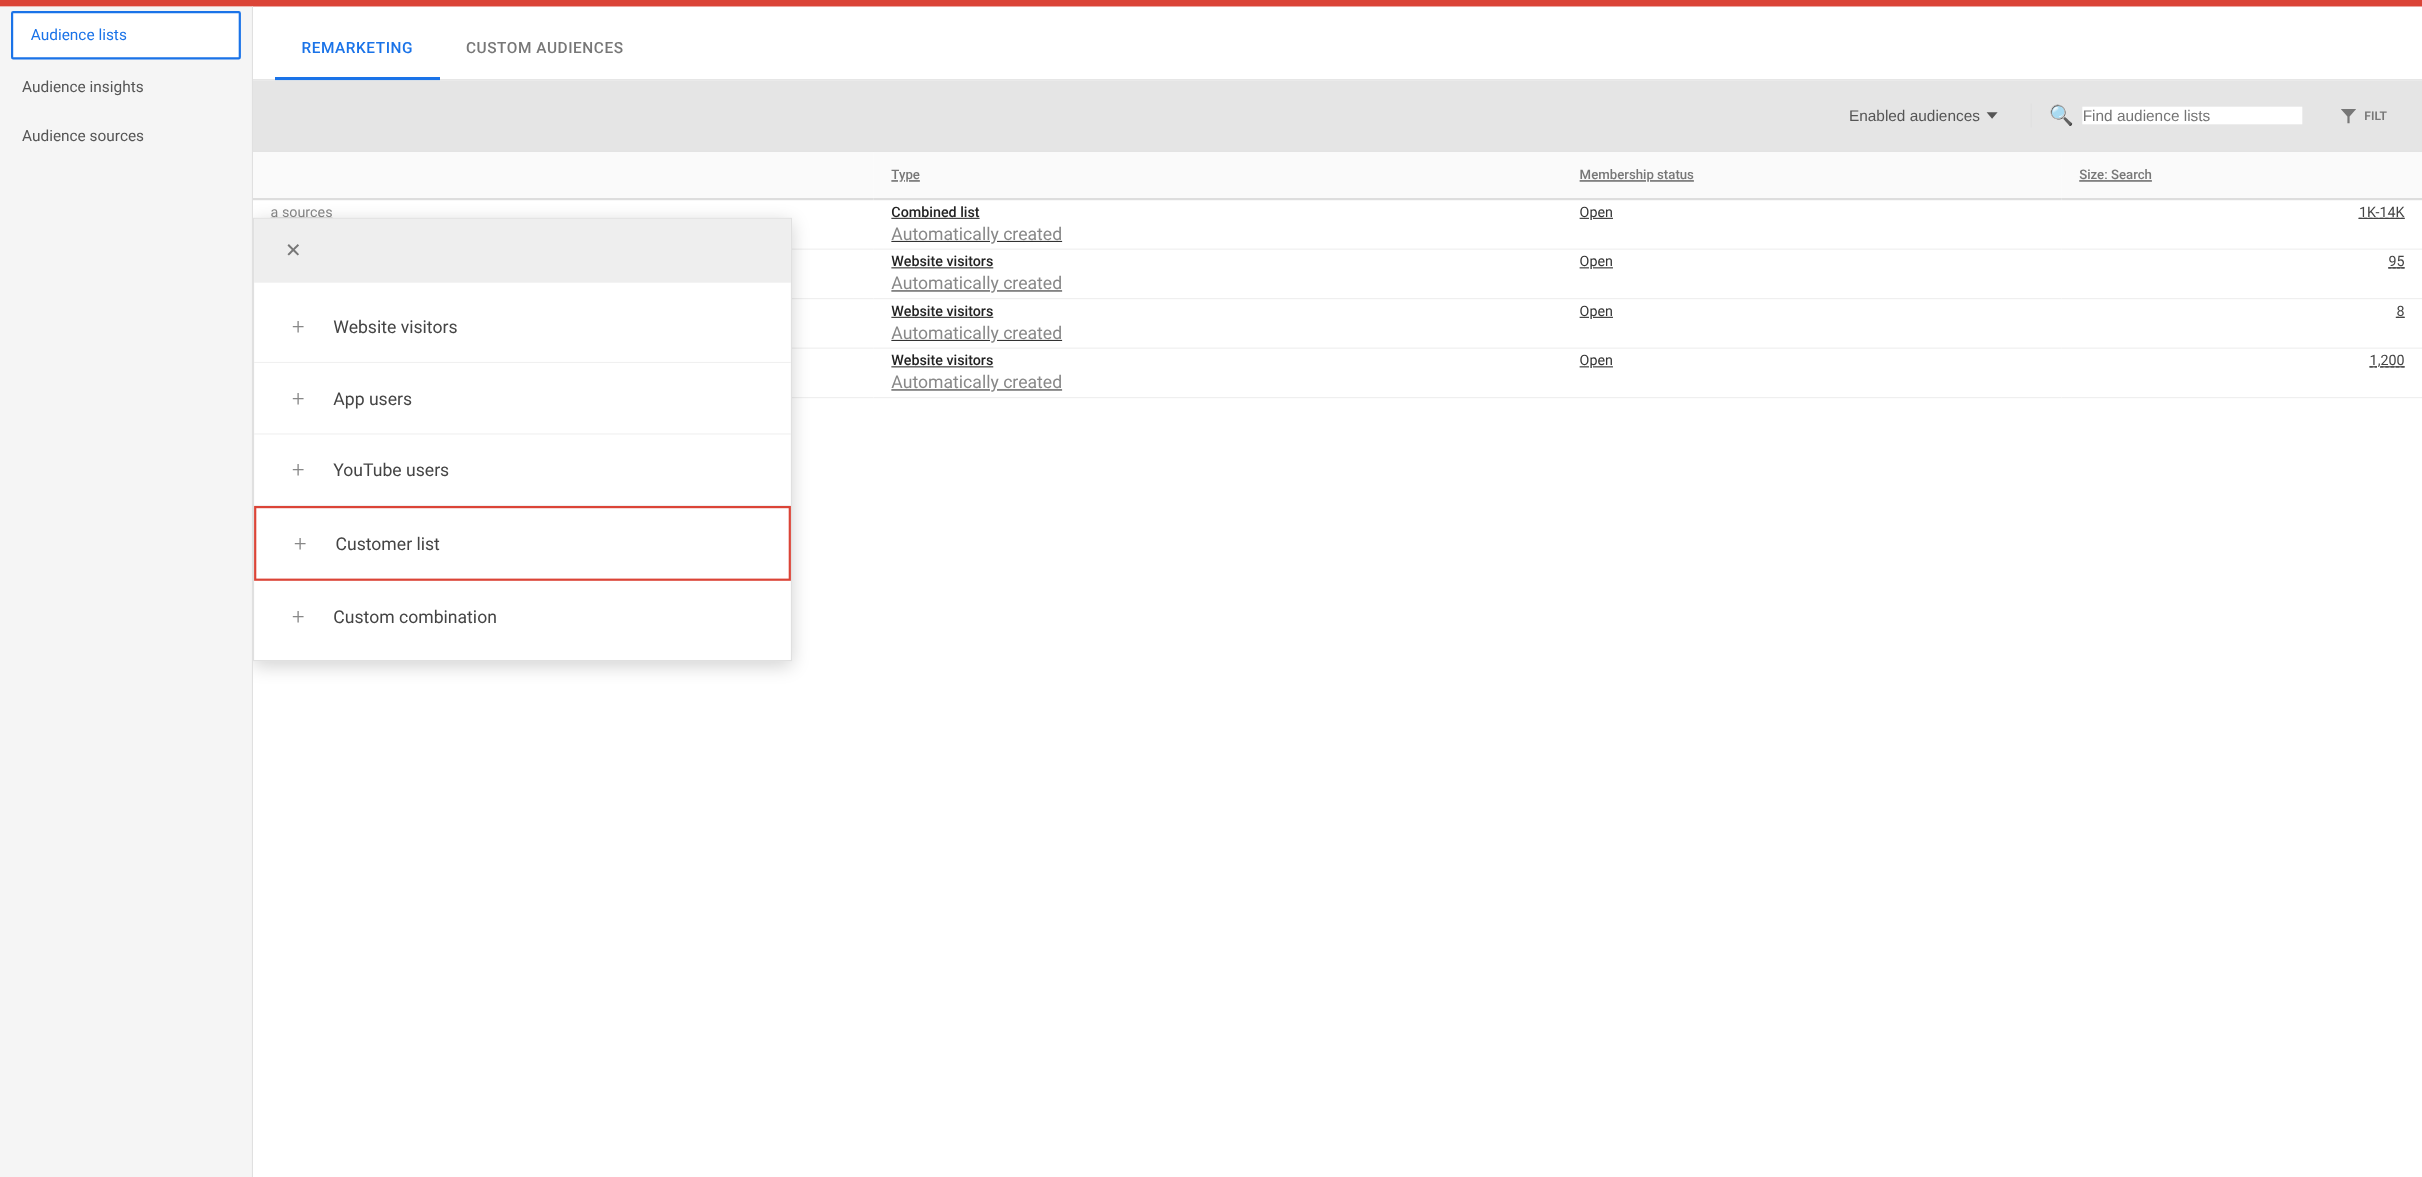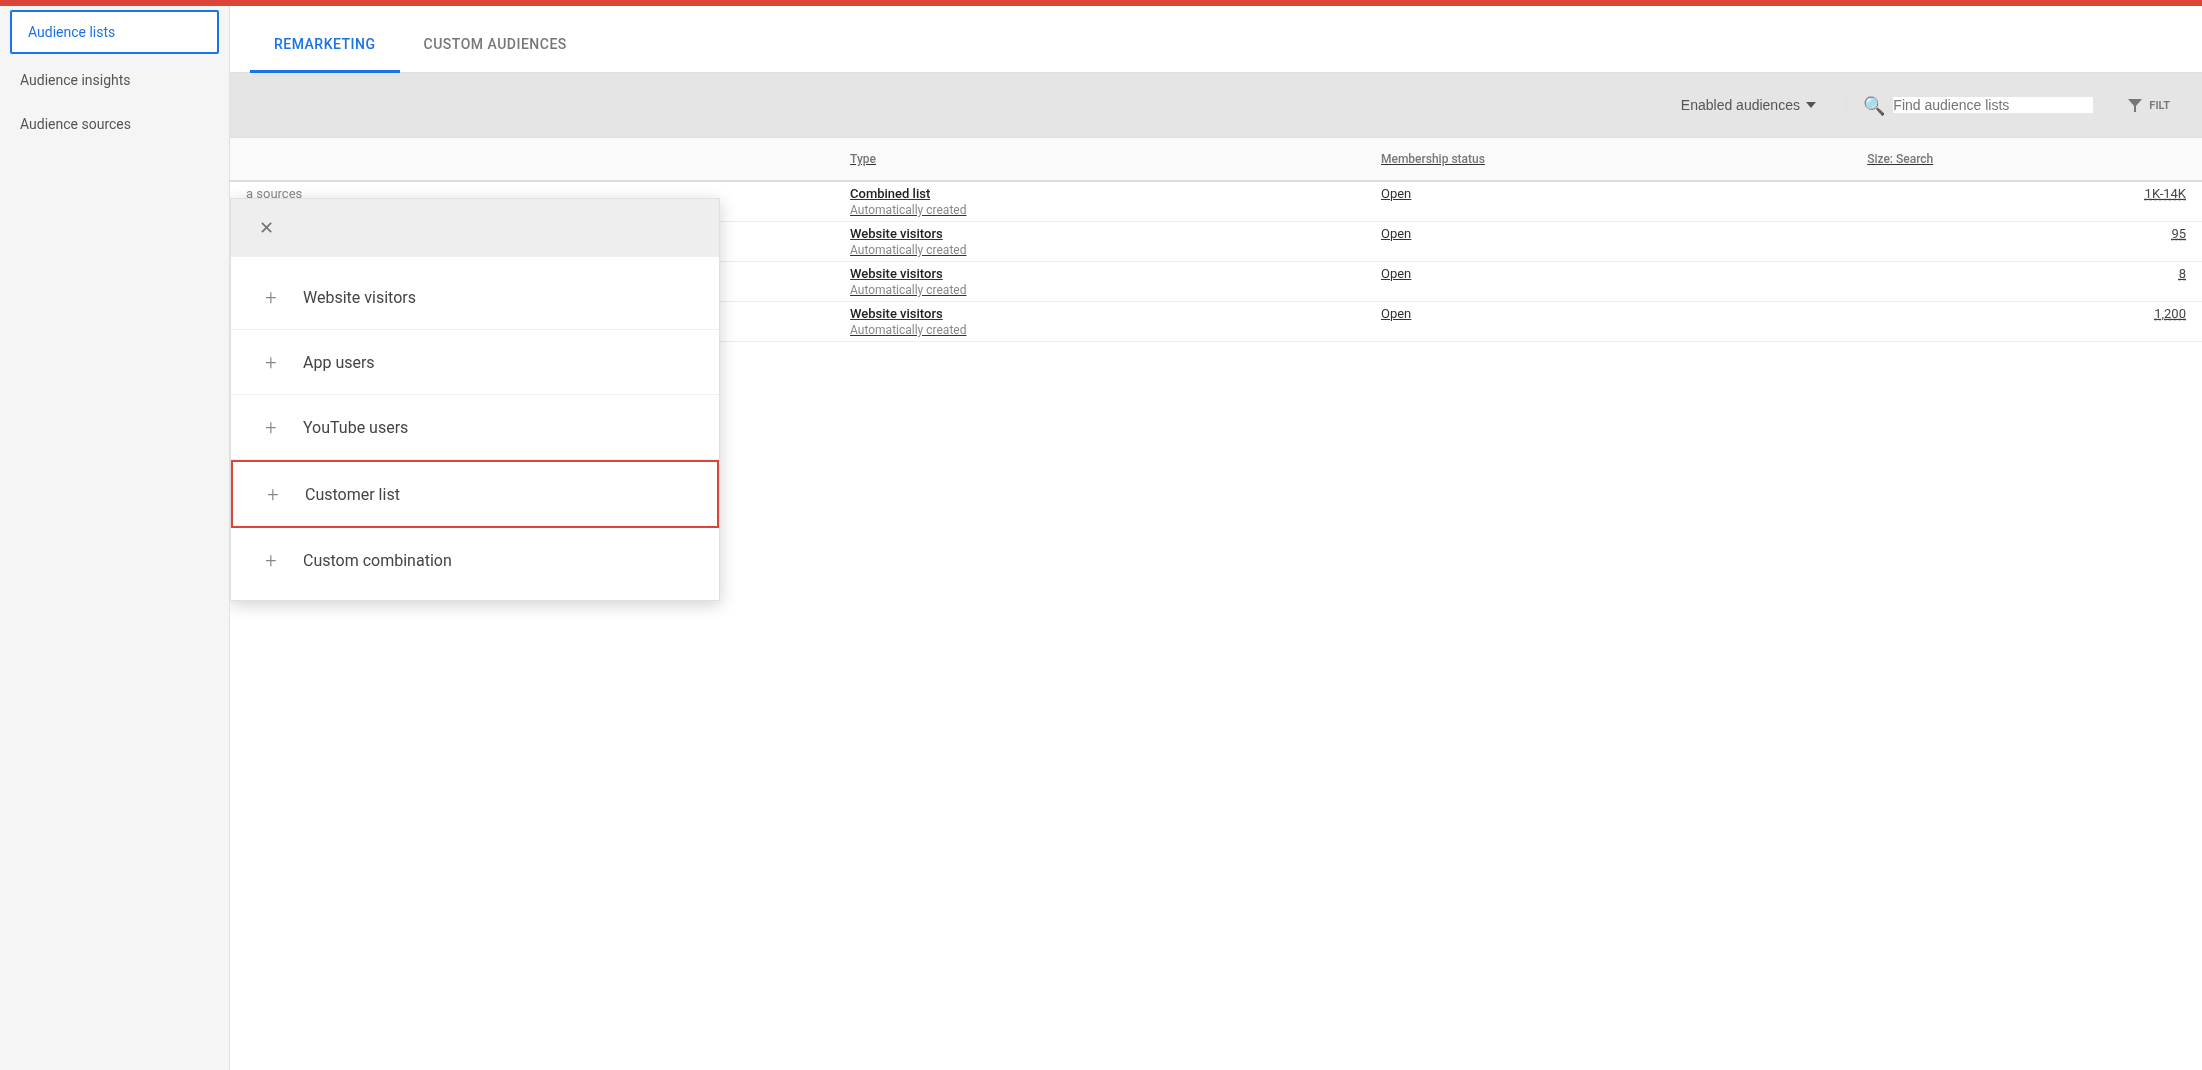--- a/index.html
+++ b/index.html
@@ -163,21 +163,21 @@
       vertical-align: top;
     }
 
     .type-primary {
       font-weight: 500;
       color: #222;
     }
 
     .type-secondary {
       color: #888;
-      font-size: 12px;
+      font-size: 16px;
       margin-top: 2px;
     }
 
     
     .overlay-container {
       position: absolute;
       top: 0;
       left: 0;
       width: 100%;
       height: 100%;

